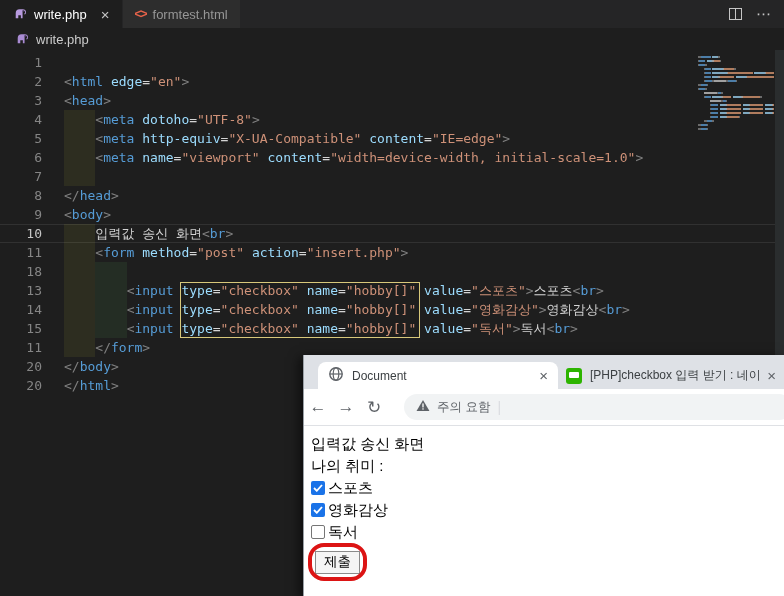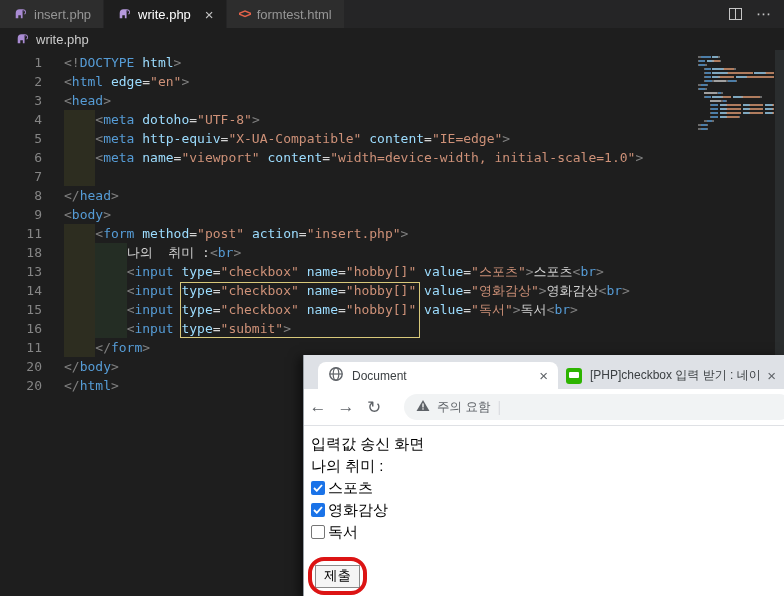--- a/index.html
+++ b/index.html
@@ -69,39 +69,32 @@
   .sec-label { font-size:12.5px; color:#5f6368; white-space:nowrap; }
   .om-sep { color:#dadce0; font-size:14px; }
   .om-url { font-size:13px; color:#202124; white-space:nowrap; }
   .pagecontent { position:absolute; left:0; top:70px; right:0; bottom:0; background:#ffffff;
                  border-top:1px solid #dfe1e5; padding:7px 0 0 7px; font-size:15px; line-height:22px;
                  color:#000; }
   .cb-row { display:flex; align-items:center; height:22px; }
   .cbox { width:14px; height:14px; border-radius:2px; margin-right:3px; flex:none; }
   .cbox.on { background:#1a73e8; display:flex; align-items:center; justify-content:center; }
   .cbox.off { background:#fff; border:1px solid #767676; }
-  .btn-wrap { position:relative; display:inline-block; margin-top:21px; margin-left:4px; }
+  .btn-wrap { position:relative; display:inline-block; margin-top:7px; margin-left:4px; }
   .submit-btn { font-family:"Liberation Sans", sans-serif; font-size:13.5px; color:#000;
                 background:#f5f5f5; border:1px solid #8b8b8b; padding:1px 8px 2px; }
   .ring { position:absolute; left:-7px; top:-7px; right:-7px; bottom:-7px;
           border:4px solid #dc1414; border-radius:16px; pointer-events:none; }
 </style>
 </head>
 <body>
 
 <div id="stage">
 
   <div class="tabbar">
-    <div class="vtab">
-      <span><svg class="php-el" viewBox="0 0 18 14">
-            <path fill="#a98bd3" d="M4 13 L4 7 Q4 2.5 8.5 2.5 L12 2.5 Q16 2.5 16 6 Q16 8.6 14.2 8.8 L14.2 7.4 Q15 7 15 6 Q15 3.8 12 3.8 L12 13 L10 13 L10 9.5 L7 9.5 L7 13 Z"></path>
-            <circle cx="12.9" cy="4.9" r="0.7" fill="#4b3a6b"></circle>
-          </svg></span>
-      <span>insert.php</span>
-    </div>
     <div class="vtab active">
       <span><svg class="php-el" viewBox="0 0 18 14">
             <path fill="#b79ade" d="M4 13 L4 7 Q4 2.5 8.5 2.5 L12 2.5 Q16 2.5 16 6 Q16 8.6 14.2 8.8 L14.2 7.4 Q15 7 15 6 Q15 3.8 12 3.8 L12 13 L10 13 L10 9.5 L7 9.5 L7 13 Z"></path>
             <circle cx="12.9" cy="4.9" r="0.7" fill="#4b3a6b"></circle>
           </svg></span>
       <span>write.php</span>
       <span class="close">×</span>
     </div>
     <div class="vtab">
       <span class="html-ic">&lt;&gt;</span>
@@ -117,35 +110,35 @@
   <div class="breadcrumb">
     <span><svg class="php-el" viewBox="0 0 18 14">
           <path fill="#a98bd3" d="M4 13 L4 7 Q4 2.5 8.5 2.5 L12 2.5 Q16 2.5 16 6 Q16 8.6 14.2 8.8 L14.2 7.4 Q15 7 15 6 Q15 3.8 12 3.8 L12 13 L10 13 L10 9.5 L7 9.5 L7 13 Z"></path>
           <circle cx="12.9" cy="4.9" r="0.7" fill="#4b3a6b"></circle>
         </svg></span>
     <span>write.php</span>
   </div>
 
   <div class="editor">
     <div class="code-area" id="code-area">
-        <div class="crow"><span class="gut">1</span><span class="ctext"><span class="tk-p">&lt;!</span><span class="tk-t">DOCTYPE</span><span class="tk-d"> </span><span class="tk-a">html</span><span class="tk-p">&gt;</span></span></div>
+        <div class="crow"><span class="gut">1</span></div>
         <div class="crow"><span class="gut">2</span><span class="ctext"><span class="tk-p">&lt;</span><span class="tk-t">html</span><span class="tk-d"> </span><span class="tk-a">edge</span><span class="tk-d">=</span><span class="tk-s">"en"</span><span class="tk-p">&gt;</span></span></div>
         <div class="crow"><span class="gut">3</span><span class="ctext"><span class="tk-p">&lt;</span><span class="tk-t">head</span><span class="tk-p">&gt;</span></span></div>
         <div class="crow"><div class="ib l0"></div><span class="gut">4</span><span class="ctext"><span class="tk-d">    </span><span class="tk-p">&lt;</span><span class="tk-t">meta</span><span class="tk-d"> </span><span class="tk-a">dotoho</span><span class="tk-d">=</span><span class="tk-s">"UTF-8"</span><span class="tk-p">&gt;</span></span></div>
         <div class="crow"><div class="ib l0"></div><span class="gut">5</span><span class="ctext"><span class="tk-d">    </span><span class="tk-p">&lt;</span><span class="tk-t">meta</span><span class="tk-d"> </span><span class="tk-a">http-equiv</span><span class="tk-d">=</span><span class="tk-s">"X-UA-Compatible"</span><span class="tk-d"> </span><span class="tk-a">content</span><span class="tk-d">=</span><span class="tk-s">"IE=edge"</span><span class="tk-p">&gt;</span></span></div>
         <div class="crow"><div class="ib l0"></div><span class="gut">6</span><span class="ctext"><span class="tk-d">    </span><span class="tk-p">&lt;</span><span class="tk-t">meta</span><span class="tk-d"> </span><span class="tk-a">name</span><span class="tk-d">=</span><span class="tk-s">"viewport"</span><span class="tk-d"> </span><span class="tk-a">content</span><span class="tk-d">=</span><span class="tk-s">"width=device-width, initial-scale=1.0"</span><span class="tk-p">&gt;</span></span></div>
         <div class="crow"><div class="ib l0"></div><span class="gut">7</span></div>
         <div class="crow"><span class="gut">8</span><span class="ctext"><span class="tk-p">&lt;/</span><span class="tk-t">head</span><span class="tk-p">&gt;</span></span></div>
         <div class="crow"><span class="gut">9</span><span class="ctext"><span class="tk-p">&lt;</span><span class="tk-t">body</span><span class="tk-p">&gt;</span></span></div>
+        <div class="crow current"><div class="ib l0"></div><span class="gut">10</span><span class="ctext"><span class="tk-d">    </span><span class="tk-d">입력값 송신 화면</span><span class="tk-p">&lt;</span><span class="tk-t">br</span><span class="tk-p">&gt;</span></span></div>
         <div class="crow"><div class="ib l0"></div><span class="gut">11</span><span class="ctext"><span class="tk-d">    </span><span class="tk-p">&lt;</span><span class="tk-t">form</span><span class="tk-d"> </span><span class="tk-a">method</span><span class="tk-d">=</span><span class="tk-s">"post"</span><span class="tk-d"> </span><span class="tk-a">action</span><span class="tk-d">=</span><span class="tk-s">"insert.php"</span><span class="tk-p">&gt;</span></span></div>
-        <div class="crow"><div class="ib l0"></div><div class="ib l1"></div><span class="gut">18</span><span class="ctext"><span class="tk-d">        </span><span class="tk-d">나의  취미 :</span><span class="tk-p">&lt;</span><span class="tk-t">br</span><span class="tk-p">&gt;</span></span></div>
+        <div class="crow"><div class="ib l0"></div><div class="ib l1"></div><span class="gut">18</span></div>
         <div class="crow"><div class="ib l0"></div><div class="ib l1"></div><span class="gut">13</span><span class="ctext"><span class="tk-d">        </span><span class="tk-p">&lt;</span><span class="tk-t">input</span><span class="tk-d"> </span><span class="tk-a">type</span><span class="tk-d">=</span><span class="tk-s">"checkbox"</span><span class="tk-d"> </span><span class="tk-a">name</span><span class="tk-d">=</span><span class="tk-s">"hobby[]"</span><span class="tk-d"> </span><span class="tk-a">value</span><span class="tk-d">=</span><span class="tk-s">"스포츠"</span><span class="tk-p">&gt;</span><span class="tk-d">스포츠</span><span class="tk-p">&lt;</span><span class="tk-t">br</span><span class="tk-p">&gt;</span></span></div>
         <div class="crow"><div class="ib l0"></div><div class="ib l1"></div><span class="gut">14</span><span class="ctext"><span class="tk-d">        </span><span class="tk-p">&lt;</span><span class="tk-t">input</span><span class="tk-d"> </span><span class="tk-a">type</span><span class="tk-d">=</span><span class="tk-s">"checkbox"</span><span class="tk-d"> </span><span class="tk-a">name</span><span class="tk-d">=</span><span class="tk-s">"hobby[]"</span><span class="tk-d"> </span><span class="tk-a">value</span><span class="tk-d">=</span><span class="tk-s">"영화감상"</span><span class="tk-p">&gt;</span><span class="tk-d">영화감상</span><span class="tk-p">&lt;</span><span class="tk-t">br</span><span class="tk-p">&gt;</span></span></div>
         <div class="crow"><div class="ib l0"></div><div class="ib l1"></div><span class="gut">15</span><span class="ctext"><span class="tk-d">        </span><span class="tk-p">&lt;</span><span class="tk-t">input</span><span class="tk-d"> </span><span class="tk-a">type</span><span class="tk-d">=</span><span class="tk-s">"checkbox"</span><span class="tk-d"> </span><span class="tk-a">name</span><span class="tk-d">=</span><span class="tk-s">"hobby[]"</span><span class="tk-d"> </span><span class="tk-a">value</span><span class="tk-d">=</span><span class="tk-s">"독서"</span><span class="tk-p">&gt;</span><span class="tk-d">독서</span><span class="tk-p">&lt;</span><span class="tk-t">br</span><span class="tk-p">&gt;</span></span></div>
-        <div class="crow"><div class="ib l0"></div><div class="ib l1"></div><span class="gut">16</span><span class="ctext"><span class="tk-d">        </span><span class="tk-p">&lt;</span><span class="tk-t">input</span><span class="tk-d"> </span><span class="tk-a">type</span><span class="tk-d">=</span><span class="tk-s">"submit"</span><span class="tk-p">&gt;</span></span></div>
         <div class="crow"><div class="ib l0"></div><span class="gut">11</span><span class="ctext"><span class="tk-d">    </span><span class="tk-p">&lt;/</span><span class="tk-t">form</span><span class="tk-p">&gt;</span></span></div>
         <div class="crow"><span class="gut">20</span><span class="ctext"><span class="tk-p">&lt;/</span><span class="tk-t">body</span><span class="tk-p">&gt;</span></span></div>
         <div class="crow"><span class="gut">20</span><span class="ctext"><span class="tk-p">&lt;/</span><span class="tk-t">html</span><span class="tk-p">&gt;</span></span></div>
       </div>
     <div class="attr-box"></div>
     <div class="scrollstrip"></div>
     <div class="minimap" id="minimap">
         <div class="mrow"><span class="mbar" style="width: 2.9px; background: rgb(107, 107, 107);"></span><span class="mbar" style="width: 10.15px; background: rgb(77, 126, 168);"></span><span class="mbar" style="width: 1.45px; background: transparent;"></span><span class="mbar" style="width: 5.8px; background: rgb(127, 168, 192);"></span><span class="mbar" style="width: 1.45px; background: rgb(107, 107, 107);"></span></div>
         <div class="mrow"><span class="mbar" style="width: 1.45px; background: rgb(107, 107, 107);"></span><span class="mbar" style="width: 5.8px; background: rgb(77, 126, 168);"></span><span class="mbar" style="width: 1.45px; background: transparent;"></span><span class="mbar" style="width: 5.8px; background: rgb(127, 168, 192);"></span><span class="mbar" style="width: 1.45px; background: rgb(160, 160, 160);"></span><span class="mbar" style="width: 5.8px; background: rgb(176, 124, 94);"></span><span class="mbar" style="width: 1.45px; background: rgb(107, 107, 107);"></span></div>
         <div class="mrow"><span class="mbar" style="width: 1.45px; background: rgb(107, 107, 107);"></span><span class="mbar" style="width: 5.8px; background: rgb(77, 126, 168);"></span><span class="mbar" style="width: 1.45px; background: rgb(107, 107, 107);"></span></div>

